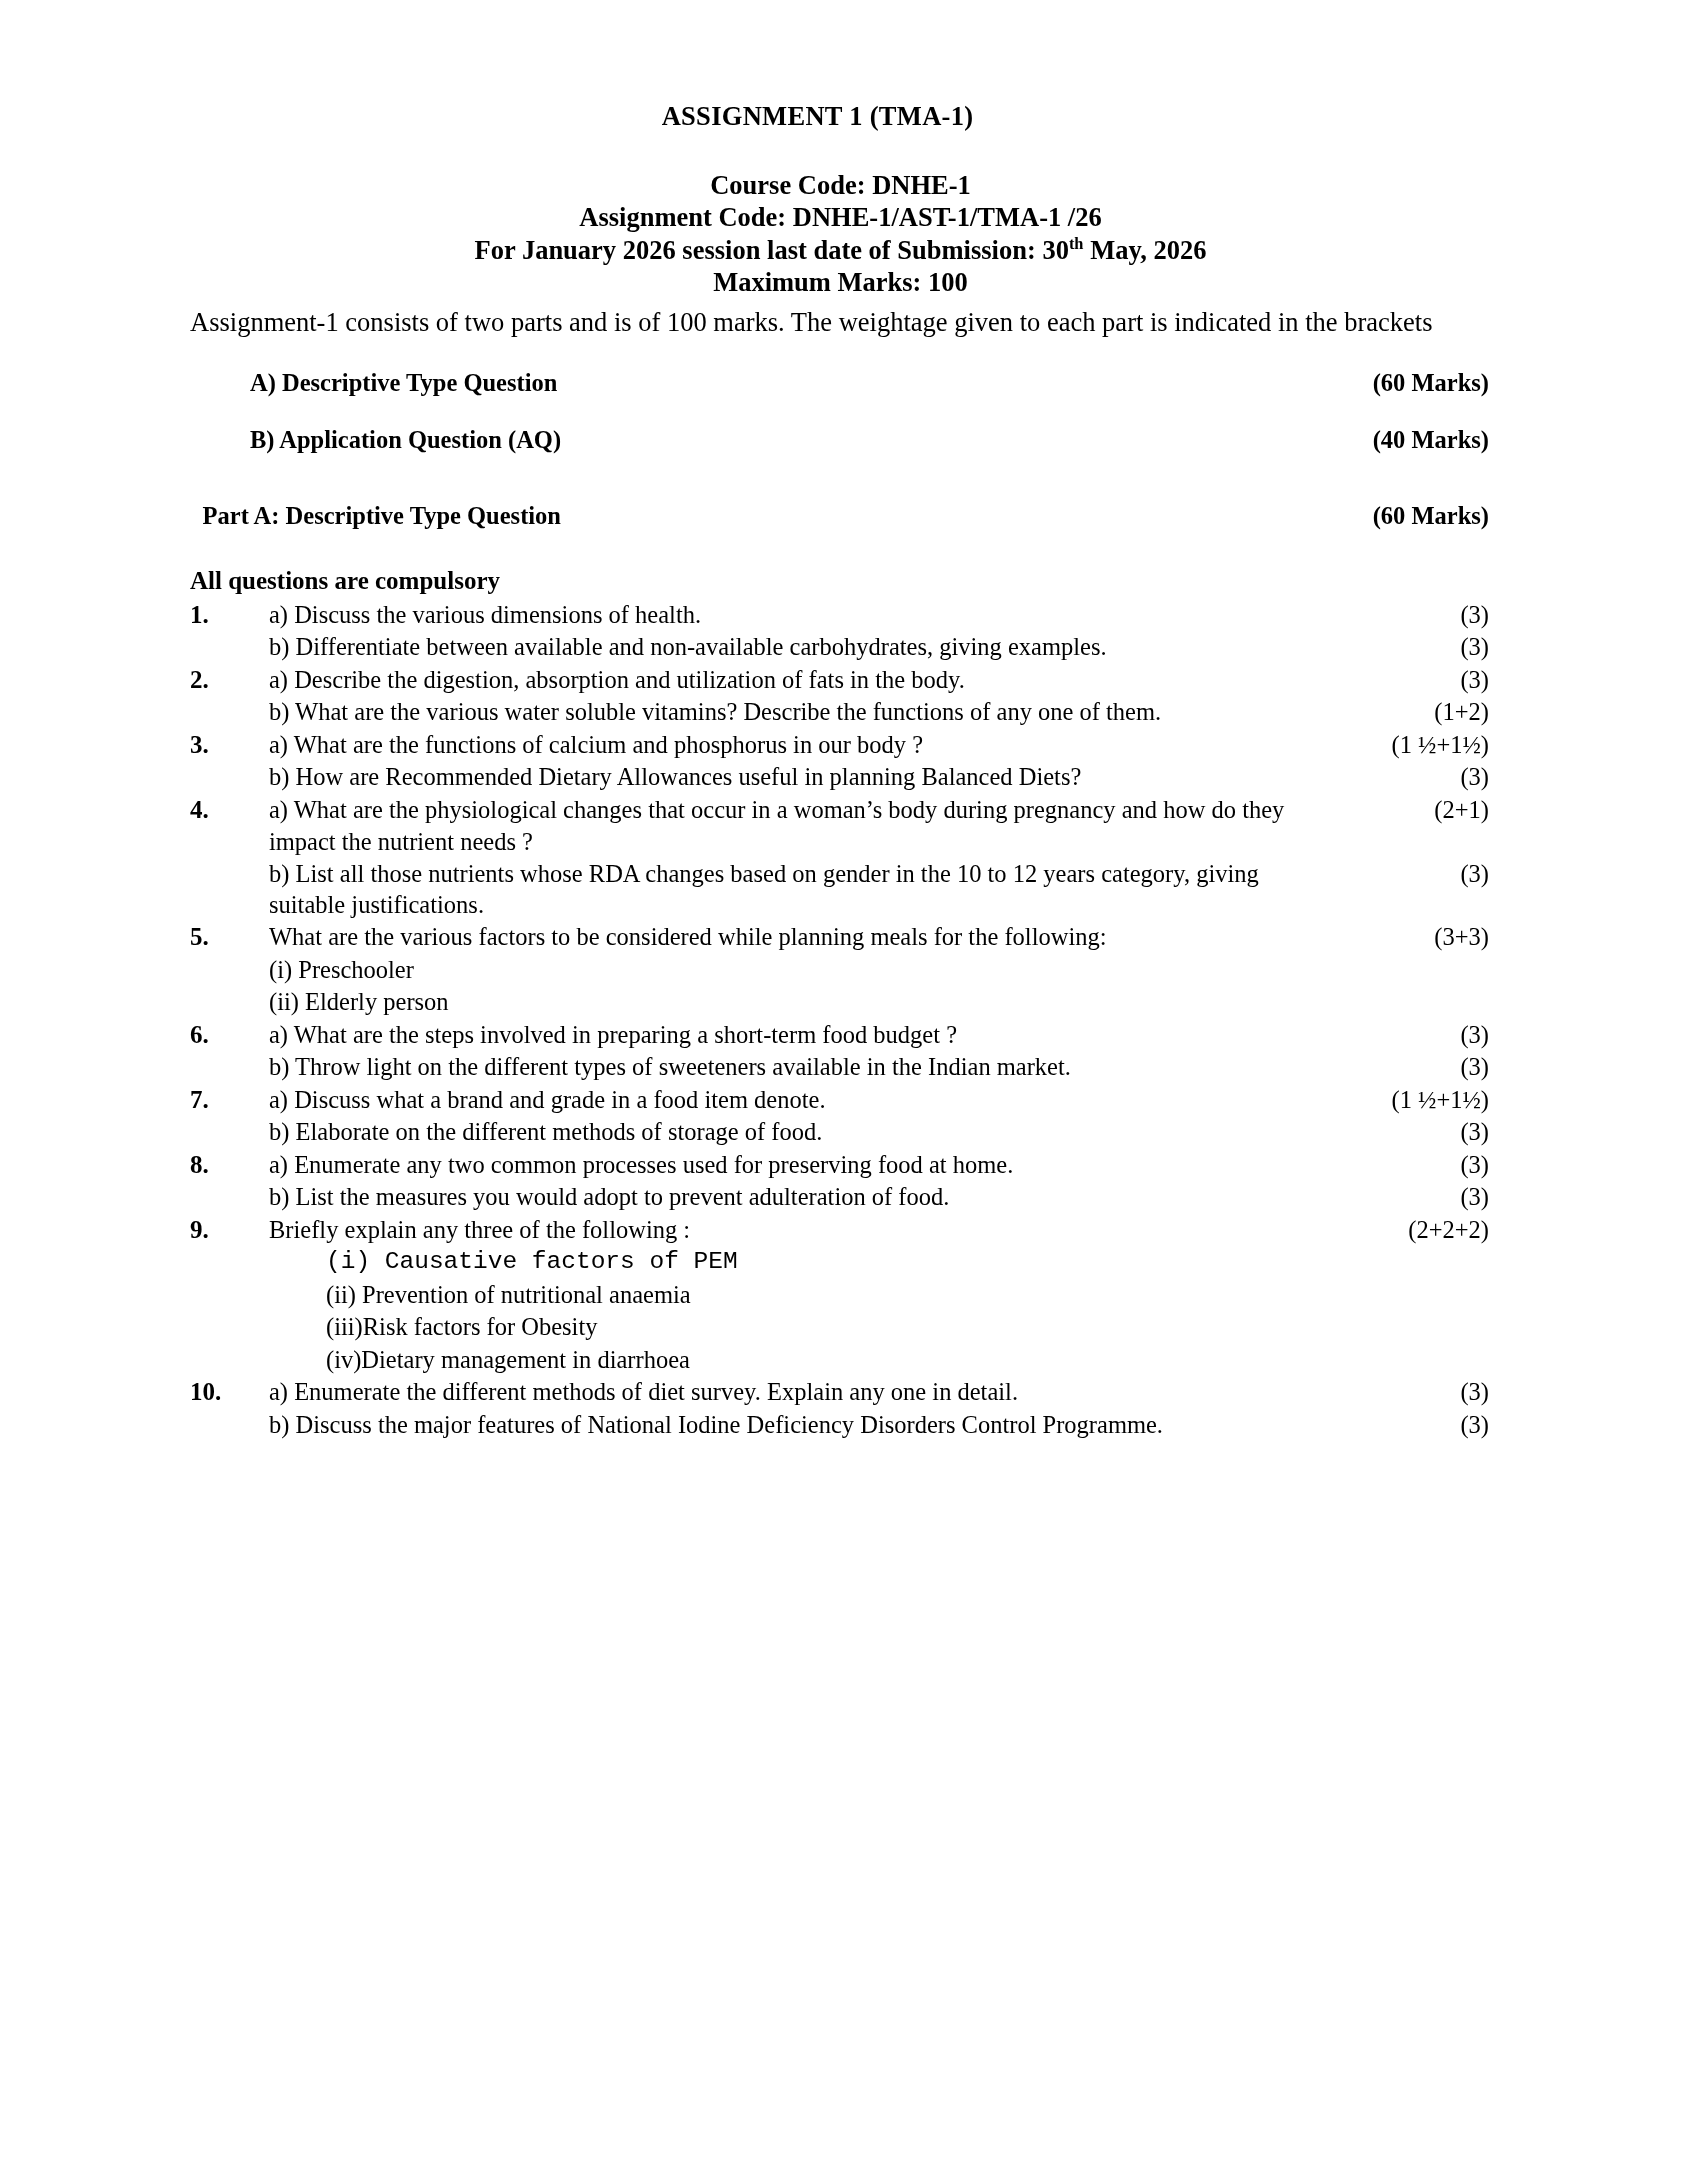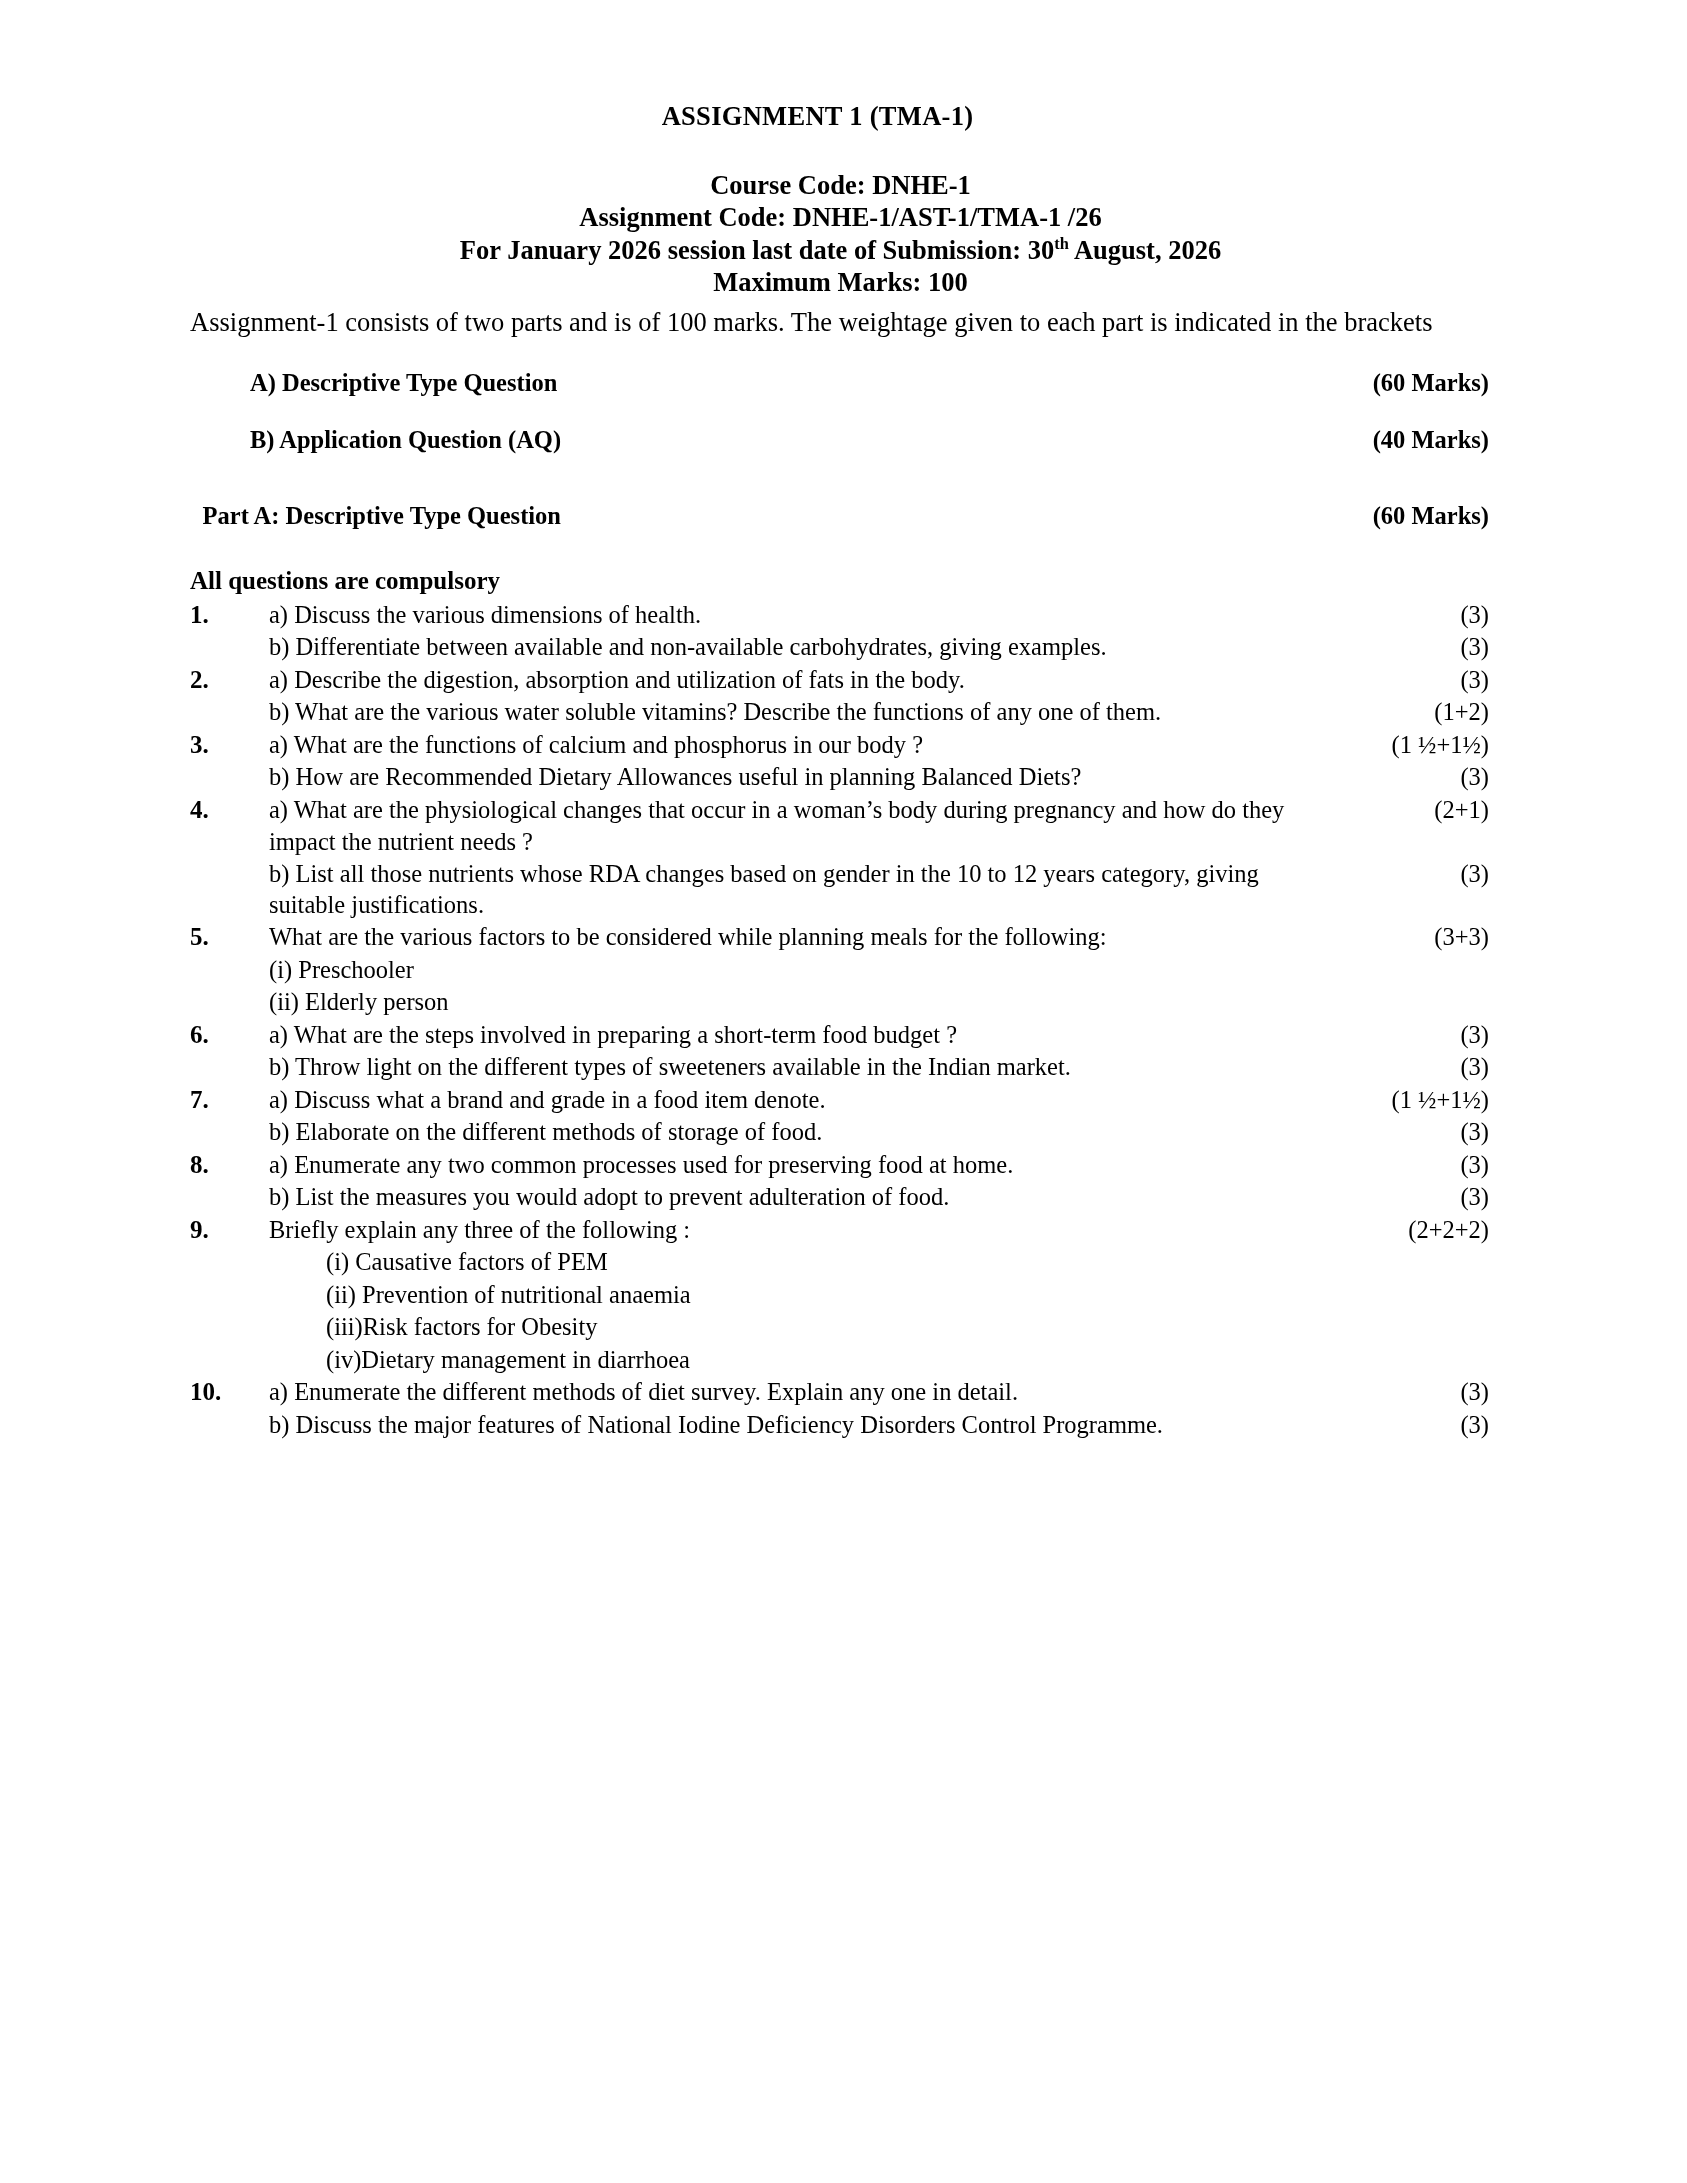--- a/index.html
+++ b/index.html
@@ -109,21 +109,21 @@
 </head>
 <body>
 
 <div class="page">
 
   <div class="doc-title">ASSIGNMENT 1 (TMA-1)</div>
 
   <div class="meta-block">
     <div class="meta-line">Course Code: DNHE-1</div>
     <div class="meta-line">Assignment Code: DNHE-1/AST-1/TMA-1 /26</div>
-    <div class="meta-line"><span>For January 2026 session last date of Submission: 30</span><sup>th</sup><span> August, 2026</span></div>
+    <div class="meta-line"><span>For January 2026 session last date of Submission: 30</span><sup>th</sup><span> May, 2026</span></div>
     <div class="meta-line">Maximum Marks: 100</div>
   </div>
 
   <div class="intro">Assignment-1 consists of two parts and is of 100 marks. The weightage given to each part is indicated in the brackets</div>
 
   <div class="part-row">
     <span class="label">A) Descriptive Type Question</span>
     <span class="marks">(60 Marks)</span>
   </div>
 
@@ -225,21 +225,21 @@
         <div class="qbody">b) List the measures you would adopt to prevent adulteration of food.</div>
         <div class="qmarks">(3)</div>
       </div>
       <div class="qrow">
         <div class="qnum">9.</div>
         <div class="qbody">Briefly explain  any three of the following :</div>
         <div class="qmarks">(2+2+2)</div>
       </div>
       <div class="qrow">
         <div class="qnum">&nbsp;</div>
-        <div class="qbody" style="padding-left: 57px;">(i)  Causative factors of PEM</div>
+        <div class="qbody" style="padding-left: 57px; font-family: Liberation Mono, monospace;">(i)  Causative factors of PEM</div>
         <div class="qmarks"></div>
       </div>
       <div class="qrow">
         <div class="qnum">&nbsp;</div>
         <div class="qbody" style="padding-left: 57px;">(ii) Prevention of nutritional anaemia</div>
         <div class="qmarks"></div>
       </div>
       <div class="qrow">
         <div class="qnum">&nbsp;</div>
         <div class="qbody" style="padding-left: 57px;">(iii)Risk factors for Obesity</div>

